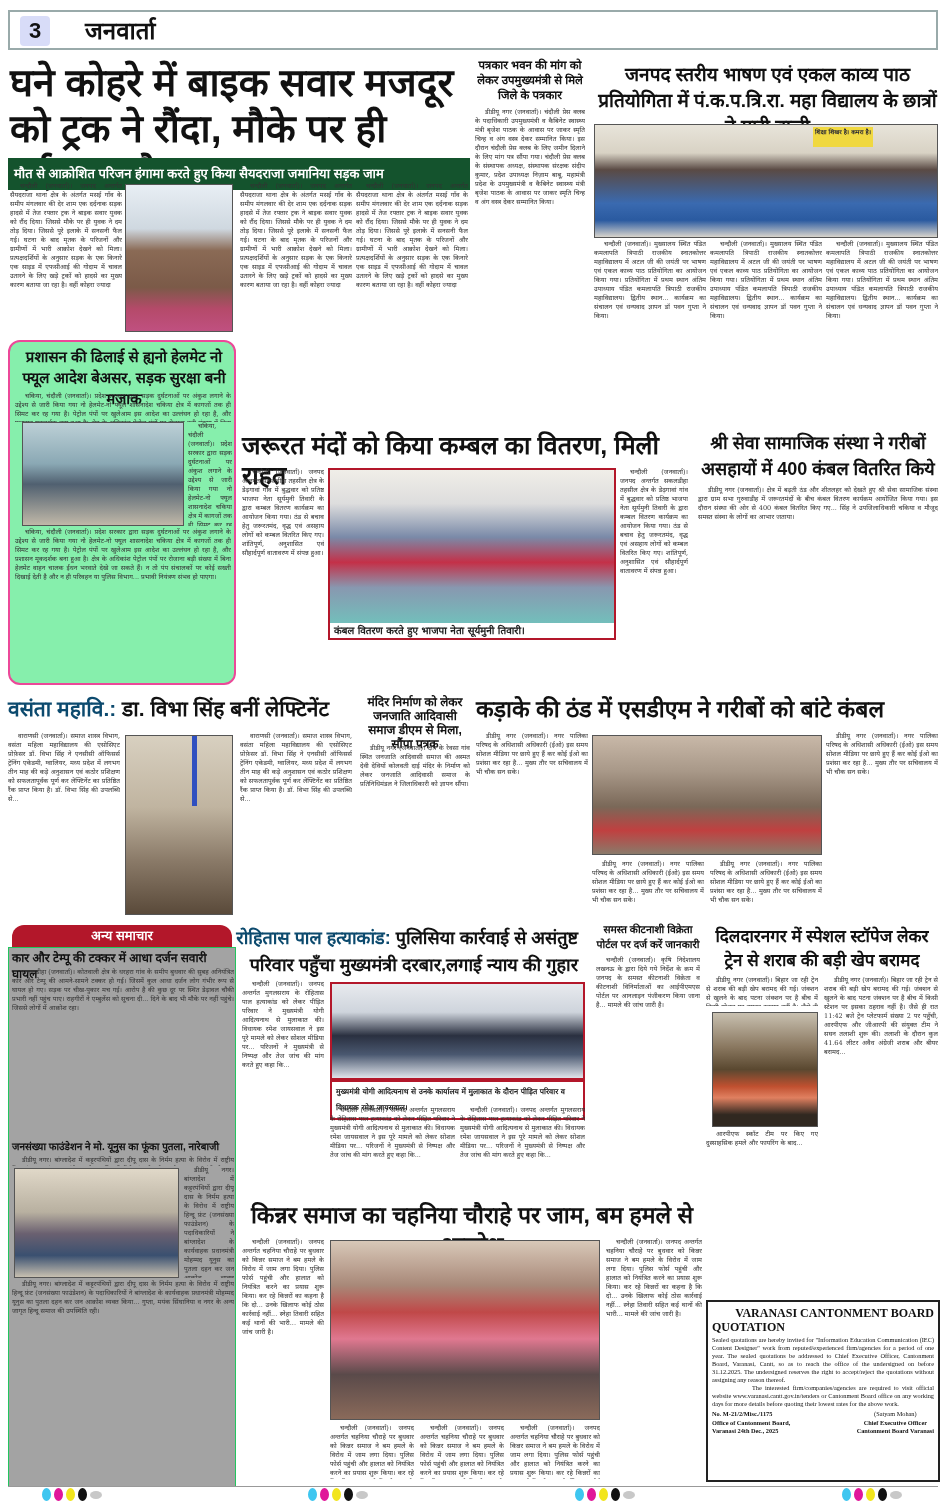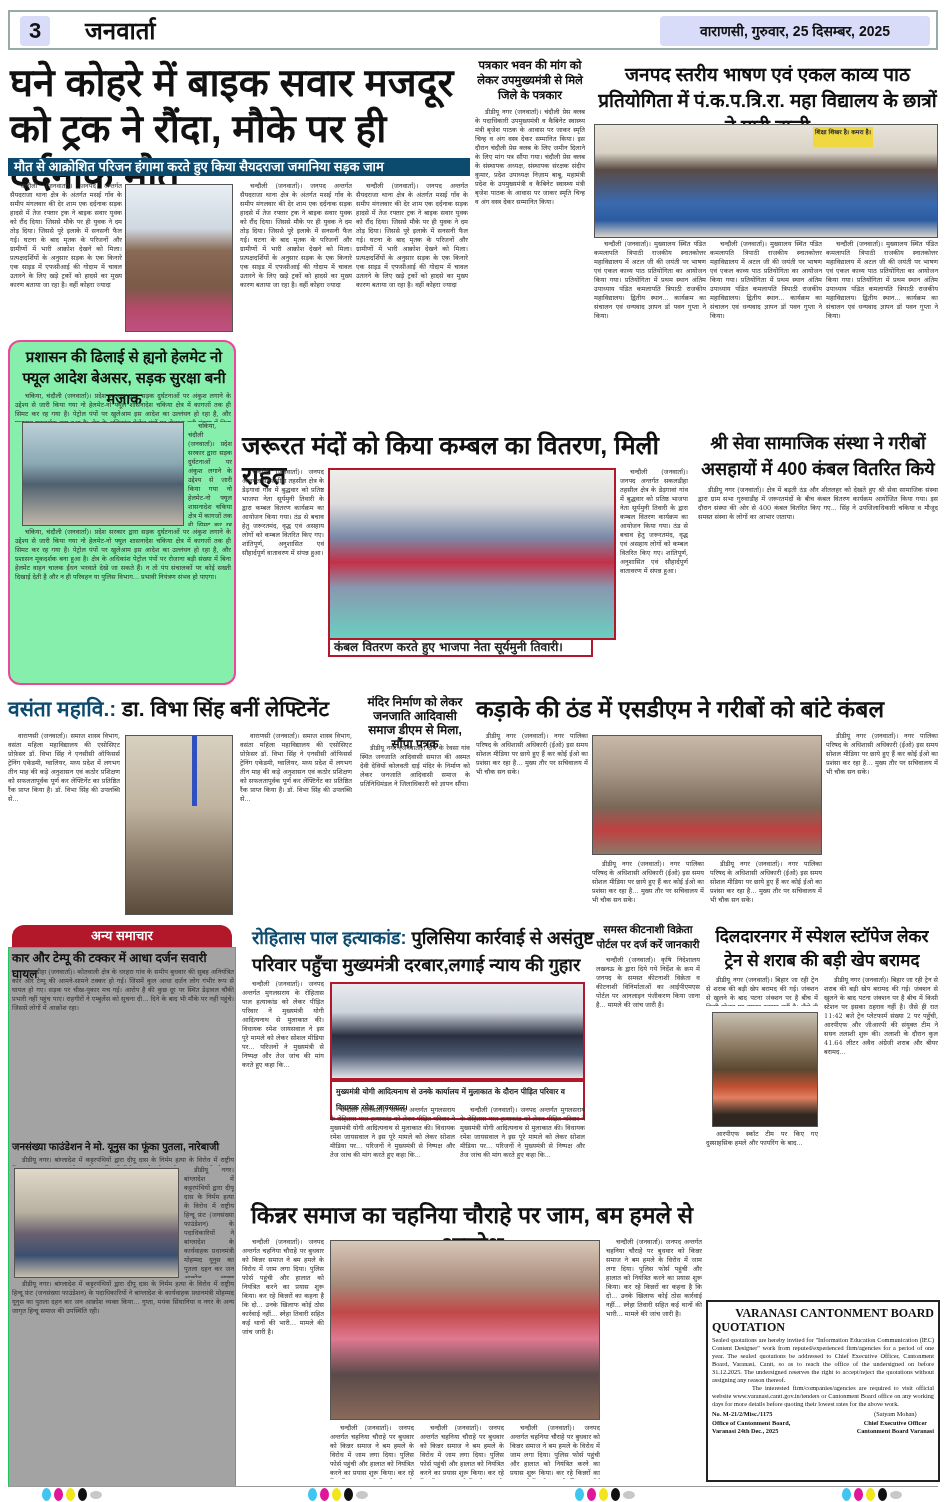--- a/index.html
+++ b/index.html
@@ -5,40 +5,39 @@
 *{box-sizing:border-box;margin:0;padding:0}
 body{width:945px;height:1502px;background:#fff;font-family:"DejaVu Sans",sans-serif;position:relative;overflow:hidden;color:#111}
 .abs{position:absolute}
 .masthead{left:8px;top:10px;width:930px;height:40px;border:2px solid #9aa;background:#fff}
 .pgno{left:10px;top:4px;width:30px;height:30px;background:#d8dcf8;border-radius:4px;font:bold 22px "Liberation Sans",sans-serif;text-align:center;line-height:30px}
 .paper{left:75px;top:2px;font:bold 24px "Liberation Sans",sans-serif;line-height:34px}
 .section{left:300px;top:2px;width:300px;text-align:center;font:bold 24px "Liberation Sans",sans-serif;color:#c0192c;line-height:34px}
 .datebox{left:650px;top:4px;width:270px;height:30px;background:#d8dcf8;border-radius:4px;font:bold 14px "Liberation Sans",sans-serif;text-align:center;line-height:30px}
 .hl{font-family:"Liberation Sans",sans-serif;font-weight:bold;color:#111;line-height:1.12}
 .hl-red{color:#0c4a6e}
-.redbar{background:#0c4a6e;color:#fff;font:bold 14px "Liberation Sans",sans-serif;padding:0 6px;line-height:18px}
+.redbar{background:#14532d;color:#fff;font:bold 14px "Liberation Sans",sans-serif;padding:7px 6px;line-height:18px}
 .col{font:6.5px/9px "DejaVu Serif",serif;color:#333;text-align:justify;overflow:hidden}
 .col p{text-indent:10px}
 .photo{overflow:hidden;border:1px solid #555}
 .caption{font:bold 9px/12px "DejaVu Sans",sans-serif;background:#fff;border:2px solid #b3172a;padding:2px 4px;color:#222}
 .greenbox{border:2px solid #ec4899;background:#86efac;border-radius:12px}
 .lavbox{border:1px solid #22c55e;background:#a3a3a3}
 .pill{background:#b3172a;color:#fff;text-align:center;border-radius:12px 12px 0 0;font:bold 13px "Liberation Sans",sans-serif;line-height:22px}
 .ad{border:2px solid #222;background:#fff;padding:4px;font-family:"Liberation Serif",serif;color:#111}
 .rule{height:1px;background:#999}
 .dots{display:flex;gap:3px}
 .dot{width:9px;height:13px;border-radius:50%}
 </style>
 </head>
 <body>
 
 <div class="abs masthead">
   <div class="abs pgno">3</div>
   <div class="abs paper">जनवार्ता</div>
-  <div class="abs datebox">वाराणसी, गुरुवार, 25 दिसम्बर, 2025</div>
 </div>
 
 <div class="abs hl" style="left:10px;top:60px;width:460px;font-size:39px;line-height:46px">घने कोहरे में बाइक सवार मजदूर को ट्रक ने रौंदा, मौके पर ही दर्दनाक मौत</div>
 <div class="abs redbar" style="left:8px;top:158px;width:462px;font-size:13px">मौत से आक्रोशित परिजन हंगामा करते हुए किया सैयदराजा जमानिया सड़क जाम</div>
 <div class="abs col" style="left:10px;top:182px;width:112px;height:150px">
     <p>चन्दौली (जनवार्ता)। जनपद अन्तर्गत सैयदराजा थाना क्षेत्र के अंतर्गत मसई गाँव के समीप मंगलवार की देर शाम एक दर्दनाक सड़क हादसे में तेज रफ्तार ट्रक ने बाइक सवार युवक को रौंद दिया। जिससे मौके पर ही युवक ने दम तोड़ दिया। जिससे पूरे इलाके में सनसनी फैल गई। घटना के बाद मृतक के परिजनों और ग्रामीणों में भारी आक्रोश देखने को मिला। प्रत्यक्षदर्शियों के अनुसार सड़क के एक किनारे एक साइड में एफसीआई की गोदाम में चावल उतारने के लिए खड़े ट्रकों को हादसे का मुख्य कारण बताया जा रहा है। वहीं कोहरा ज्यादा</p>
   </div>
 <div class="abs photo" style="left:125px;top:184px;width:108px;height:148px;background:linear-gradient(180deg,#e8eef4 0%,#cfd8e0 30%,#8a6a55 45%,#7b5a48 70%,#b54a6a 85%,#c05080 100%)"></div>
 <div class="abs col" style="left:240px;top:182px;width:112px;height:230px">
     <p>चन्दौली (जनवार्ता)। जनपद अन्तर्गत सैयदराजा थाना क्षेत्र के अंतर्गत मसई गाँव के समीप मंगलवार की देर शाम एक दर्दनाक सड़क हादसे में तेज रफ्तार ट्रक ने बाइक सवार युवक को रौंद दिया। जिससे मौके पर ही युवक ने दम तोड़ दिया। जिससे पूरे इलाके में सनसनी फैल गई। घटना के बाद मृतक के परिजनों और ग्रामीणों में भारी आक्रोश देखने को मिला। प्रत्यक्षदर्शियों के अनुसार सड़क के एक किनारे एक साइड में एफसीआई की गोदाम में चावल उतारने के लिए खड़े ट्रकों को हादसे का मुख्य कारण बताया जा रहा है। वहीं कोहरा ज्यादा</p>
@@ -78,21 +77,21 @@
   </div>
 <div class="abs col" style="left:826px;top:240px;width:112px;height:172px">
     <p>चन्दौली (जनवार्ता)। मुख्यालय स्थित पंडित कमलापति त्रिपाठी राजकीय स्नातकोत्तर महाविद्यालय में अटल जी की जयंती पर भाषण एवं एकल काव्य पाठ प्रतियोगिता का आयोजन किया गया। प्रतियोगिता में प्रथम स्थान अंतिम उपाध्याय पंडित कमलापति त्रिपाठी राजकीय महाविद्यालय। द्वितीय स्थान... कार्यक्रम का संचालन एवं धन्यवाद ज्ञापन डॉ पवन गुप्ता ने किया।</p>
   </div>
 
 <div class="abs hl" style="left:242px;top:430px;width:448px;font-size:25px;line-height:30px">जरूरत मंदों को किया कम्बल का वितरण, मिली राहत</div>
 <div class="abs col" style="left:242px;top:468px;width:82px;height:208px">
     <p>चन्दौली (जनवार्ता)। जनपद अन्तर्गत सकलडीहा तहसील क्षेत्र के डेढ़गावां गांव में बुद्धवार को प्रतिष्ठ भाजपा नेता सूर्यमुनी तिवारी के द्वारा कम्बल वितरण कार्यक्रम का आयोजन किया गया। ठंड से बचाव हेतु जरूरतमंद, वृद्ध एवं असहाय लोगों को कम्बल वितरित किए गए। शांतिपूर्ण, अनुशासित एवं सौहार्दपूर्ण वातावरण में संपन्न हुआ।</p>
   </div>
 <div class="abs photo" style="left:328px;top:468px;width:288px;height:172px;border:2px solid #b3172a;background:linear-gradient(180deg,#f0eee8 0%,#ddd 20%,#7a8aa8 40%,#c43048 55%,#8898b0 70%,#6acfc0 100%)"></div>
-<div class="abs caption" style="left:328px;top:640px;width:265px;font-size:12px;line-height:11px;border-top:none">कंबल वितरण करते हुए भाजपा नेता सूर्यमुनी तिवारी।</div>
+<div class="abs caption" style="left:328px;top:623px;width:288px;font-size:10px;line-height:11px;border-top:none">कंबल वितरण करते हुए भाजपा नेता सूर्यमुनी तिवारी।</div>
 <div class="abs col" style="left:620px;top:468px;width:68px;height:208px">
     <p>चन्दौली (जनवार्ता)। जनपद अन्तर्गत सकलडीहा तहसील क्षेत्र के डेढ़गावां गांव में बुद्धवार को प्रतिष्ठ भाजपा नेता सूर्यमुनी तिवारी के द्वारा कम्बल वितरण कार्यक्रम का आयोजन किया गया। ठंड से बचाव हेतु जरूरतमंद, वृद्ध एवं असहाय लोगों को कम्बल वितरित किए गए। शांतिपूर्ण, अनुशासित एवं सौहार्दपूर्ण वातावरण में संपन्न हुआ।</p>
   </div>
 
 <div class="abs hl" style="left:698px;top:430px;width:240px;font-size:18px;line-height:26px;text-align:center">श्री सेवा सामाजिक संस्था ने गरीबों असहायों में 400 कंबल वितरित किये</div>
 <div class="abs col" style="left:698px;top:486px;width:240px;height:192px">
     <p>डीडीयू नगर (जनवार्ता)। क्षेत्र में बढ़ती ठंड और शीतलहर को देखते हुए श्री सेवा सामाजिक संस्था द्वारा ग्राम सभा गुरुवाडीह में जरूरतमंदों के बीच कंबल वितरण कार्यक्रम आयोजित किया गया। इस दौरान संस्था की ओर से 400 कंबल वितरित किए गए... सिंह ने उपजिलाधिकारी चकिया व मौजूद समस्त संस्था के लोगों का आभार जताया।</p>
   </div>
 
 <div class="abs" style="left:8px;top:695px;width:355px;font:bold 21px/28px 'Liberation Sans',sans-serif;white-space:nowrap">
@@ -141,21 +140,21 @@
     </div>
   <div class="photo" style="position:absolute;left:5px;top:220px;width:165px;height:110px;background:linear-gradient(180deg,#e0d8c8 0%,#b8b0a0 40%,#6a6070 60%,#3a5070 80%,#c8c0b0 100%)"></div>
   <div class="col" style="position:absolute;left:175px;top:218px;width:50px;height:112px">
       <p>डीडीयू नगर। बांग्लादेश में कट्टरपंथियों द्वारा दीपू दास के निर्मम हत्या के विरोध में राष्ट्रीय हिन्दू फ्रंट (जनसंख्या फाउंडेशन) के पदाधिकारियों ने बांग्लादेश के कार्यवाहक प्रधानमंत्री मोहम्मद यूनुस का पुतला दहन कर जन आक्रोश व्यक्त किया... गुप्ता, मयंक सिंघानिया व नगर के अन्य जागृत हिन्दू समाज की उपस्थिति रही।</p>
     </div>
   <div class="col" style="position:absolute;left:3px;top:332px;width:222px;height:204px">
       <p>डीडीयू नगर। बांग्लादेश में कट्टरपंथियों द्वारा दीपू दास के निर्मम हत्या के विरोध में राष्ट्रीय हिन्दू फ्रंट (जनसंख्या फाउंडेशन) के पदाधिकारियों ने बांग्लादेश के कार्यवाहक प्रधानमंत्री मोहम्मद यूनुस का पुतला दहन कर जन आक्रोश व्यक्त किया... गुप्ता, मयंक सिंघानिया व नगर के अन्य जागृत हिन्दू समाज की उपस्थिति रही।</p>
     </div>
 </div>
 
-<div class="abs" style="left:252px;top:925px;width:350px;font:bold 18px/27px 'Liberation Sans',sans-serif;text-align:left">
+<div class="abs" style="left:228px;top:925px;width:350px;font:bold 18px/27px 'Liberation Sans',sans-serif;text-align:right">
   <span class="hl-red">रोहितास पाल हत्याकांड:</span>
   <span>पुलिसिया कार्रवाई से असंतुष्ट परिवार पहुँचा मुख्यमंत्री दरबार,लगाई न्याय की गुहार</span>
 </div>
 <div class="abs col" style="left:242px;top:980px;width:82px;height:120px">
     <p>चन्दौली (जनवार्ता)। जनपद अन्तर्गत मुगलसराय के रोहितास पाल हत्याकांड को लेकर पीड़ित परिवार ने मुख्यमंत्री योगी आदित्यनाथ से मुलाकात की। विधायक रमेश जायसवाल ने इस पूरे मामले को लेकर सोशल मीडिया पर... परिजनों ने मुख्यमंत्री से निष्पक्ष और तेज जांच की मांग करते हुए कहा कि...</p>
   </div>
 <div class="abs photo" style="left:330px;top:982px;width:255px;height:98px;border:2px solid #b3172a;background:linear-gradient(180deg,#e8eaee 0%,#ced4dc 30%,#2a3040 55%,#4a5870 75%,#e0e4ea 100%)"></div>
 <div class="abs caption" style="left:330px;top:1080px;width:255px;font-size:7.5px;line-height:16px">मुख्यमंत्री योगी आदित्यनाथ से उनके कार्यालय में मुलाकात के दौरान पीड़ित परिवार व विधायक रमेश जायसवाल।</div>
 <div class="abs col" style="left:330px;top:1106px;width:125px;height:90px">
     <p>चन्दौली (जनवार्ता)। जनपद अन्तर्गत मुगलसराय के रोहितास पाल हत्याकांड को लेकर पीड़ित परिवार ने मुख्यमंत्री योगी आदित्यनाथ से मुलाकात की। विधायक रमेश जायसवाल ने इस पूरे मामले को लेकर सोशल मीडिया पर... परिजनों ने मुख्यमंत्री से निष्पक्ष और तेज जांच की मांग करते हुए कहा कि...</p>

